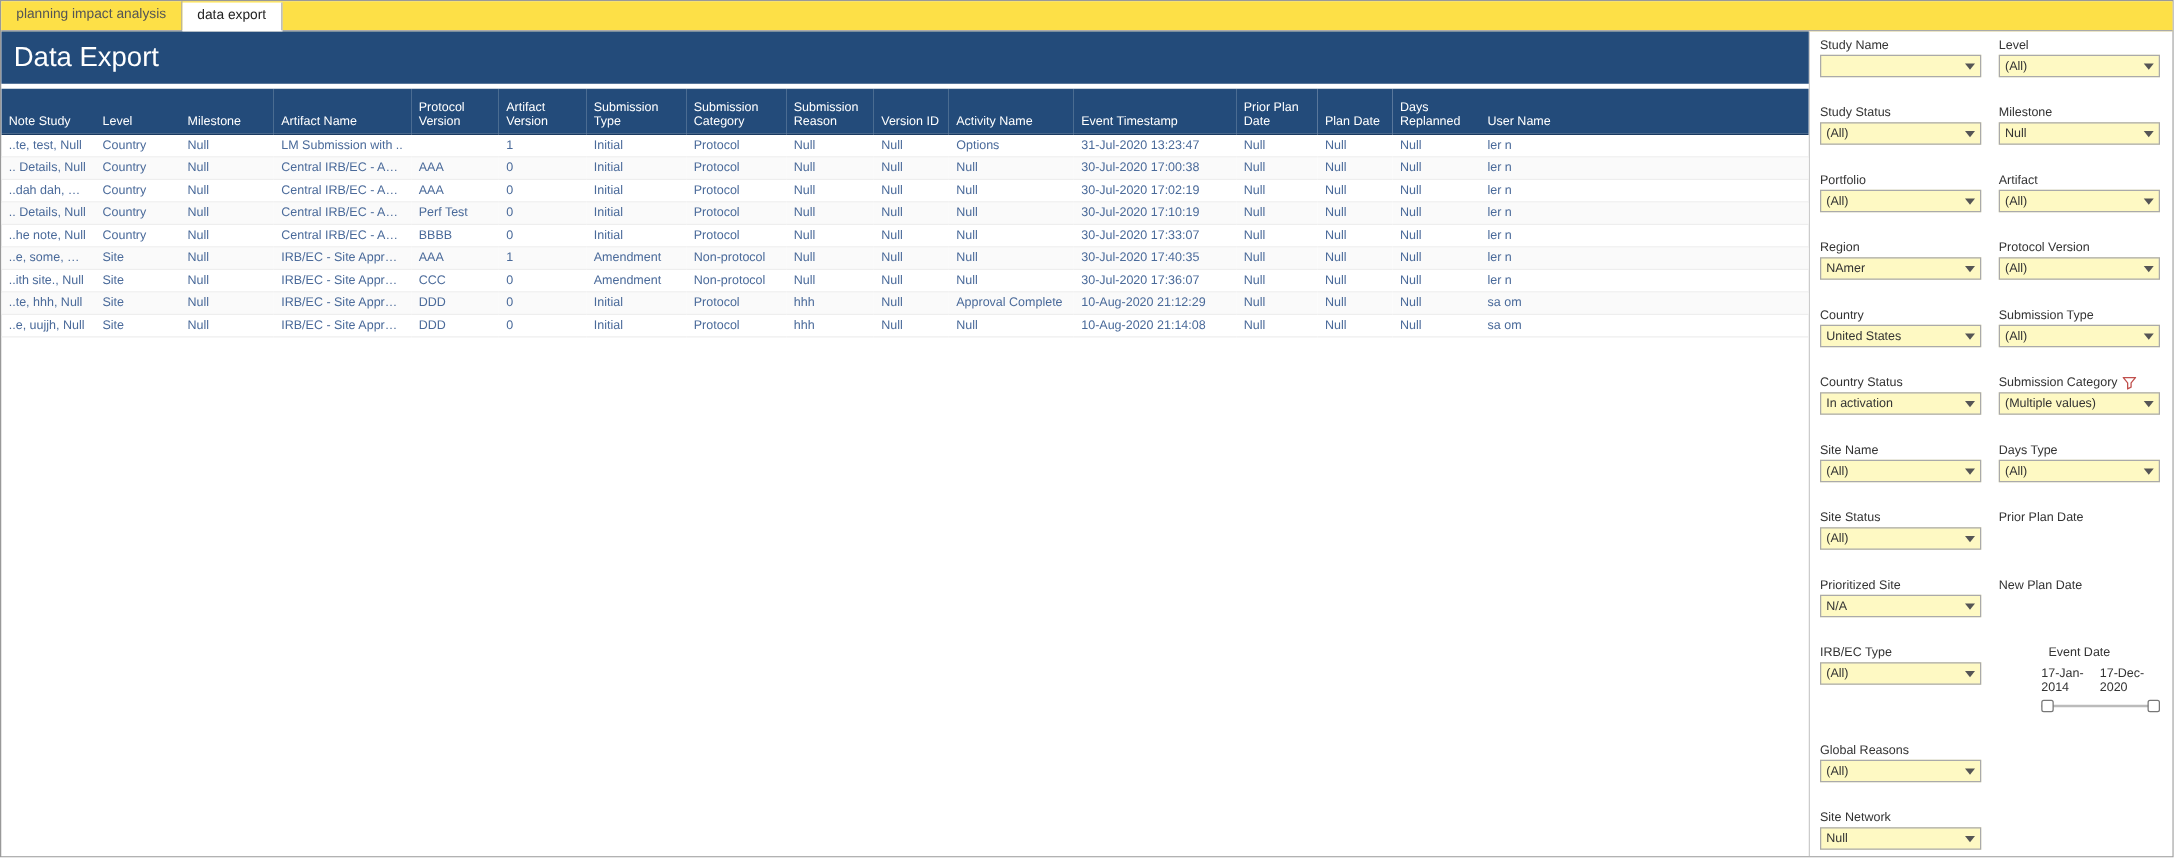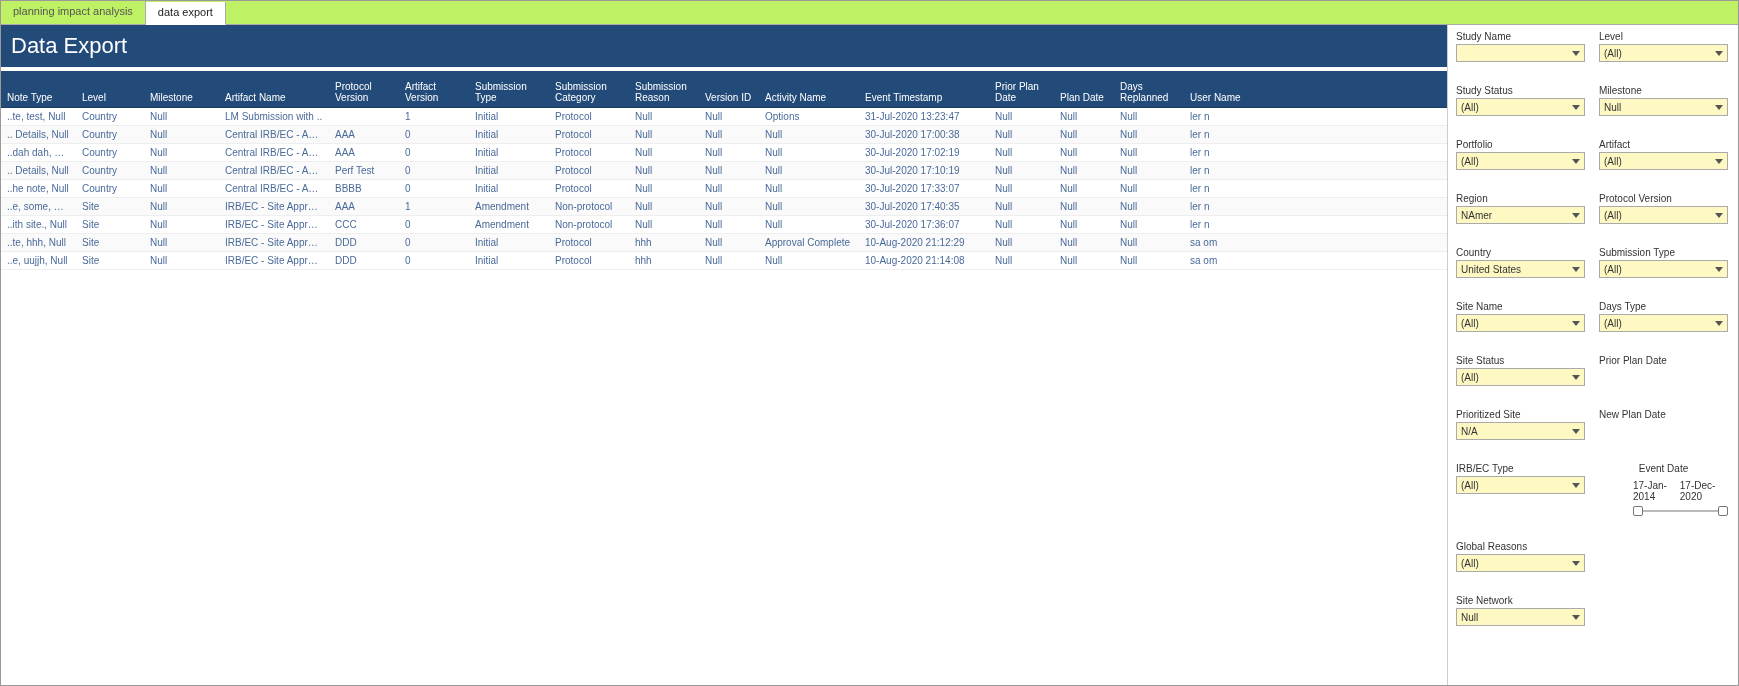--- a/index.html
+++ b/index.html
@@ -1,19 +1,19 @@
 <!DOCTYPE html>
 <html><head>
 <meta charset="utf-8">
 <style>
 * { box-sizing: border-box; margin: 0; padding: 0; }
 body { font-family: Arial, Helvetica, sans-serif; font-size: 11px; background: #fff; color: #333; }
 .root { width: 1739px; height: 686px; border: 1px solid #999; display: flex; flex-direction: column; }
 
-.tabbar { display: flex; height: 24px; background: #bef264; border-bottom: 1px solid #aaa; }
+.tabbar { display: flex; height: 24px; background: #fde047; border-bottom: 1px solid #aaa; }
 .tab { padding: 4px 12px; border-right: 1px solid #aaa; color: #555; cursor: pointer; }
 .tab.active { background: #fff; font-weight: normal; color: #222; border-bottom: 1px solid #fff; position: relative; top: 1px; }
 
 .content { flex: 1; display: flex; overflow: hidden; }
 .main { flex: 1; display: flex; flex-direction: column; border-right: 1px solid #ccc; }
 .title-band { background: #234b7a; color: #fff; font-size: 22px; font-weight: 300; padding: 8px 10px; }
 .table-wrap { flex: 1; overflow: hidden; padding: 4px 0 0 0; }
 table { border-collapse: collapse; width: 100%; table-layout: fixed; }
 thead tr { background: #234b7a; color: #fff; }
 thead th { text-align: left; font-weight: normal; font-size: 10px; padding: 4px 6px; line-height: 1.1; vertical-align: bottom; height: 36px; border-bottom: 1px solid #1a3a60; }
@@ -81,21 +81,21 @@
               <col class="c-vid">
               <col class="c-act">
               <col class="c-ts">
           <col class="c-ppd">
               <col class="c-pd">
               <col class="c-drp">
               <col class="c-user">
         </colgroup>
         <thead>
           <tr>
-            <th>Note Type</th>
+            <th>Note Study</th>
             <th>Level</th>
             <th>Milestone</th>
             <th>Artifact Name</th>
             <th>Protocol Version</th>
             <th>Artifact Version</th>
             <th>Submission Type</th>
             <th>Submission Category</th>
             <th>Submission Reason</th>
             <th>Version ID</th>
             <th>Activity Name</th>
@@ -340,20 +340,39 @@
           </div>
       <div class="fitem">
             <div class="flabel">Submission Type</div>
             <div class="fctrl">
               <div class="fsel">(All)</div>
             </div>
           </div>
     </div>
     <div class="frow">
       <div class="fitem">
+            <div class="flabel">Country Status</div>
+            <div class="fctrl">
+              <div class="fsel">In activation</div>
+            </div>
+          </div>
+      <div class="fitem">
+        <div class="flabel-row">
+          <div class="flabel">Submission Category</div>
+          <svg class="funnel-icon" viewBox="0 0 16 16">
+                <path d="M1 2h14l-5 6v5l-4 2v-7L1 2z" fill="none" stroke="#c0504d" stroke-width="1.5"></path>
+              </svg>
+        </div>
+        <div class="fctrl">
+              <div class="fsel">(Multiple values)</div>
+            </div>
+      </div>
+    </div>
+    <div class="frow">
+      <div class="fitem">
             <div class="flabel">Site Name</div>
             <div class="fctrl">
               <div class="fsel">(All)</div>
             </div>
           </div>
       <div class="fitem">
             <div class="flabel">Days Type</div>
             <div class="fctrl">
               <div class="fsel">(All)</div>
             </div>

